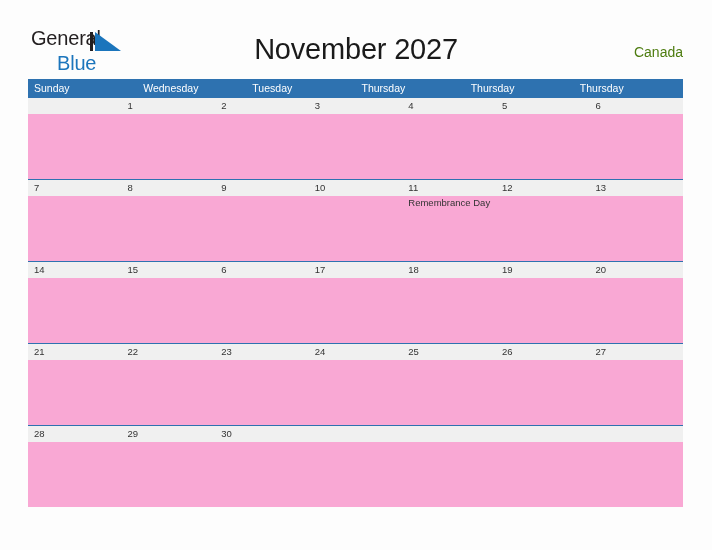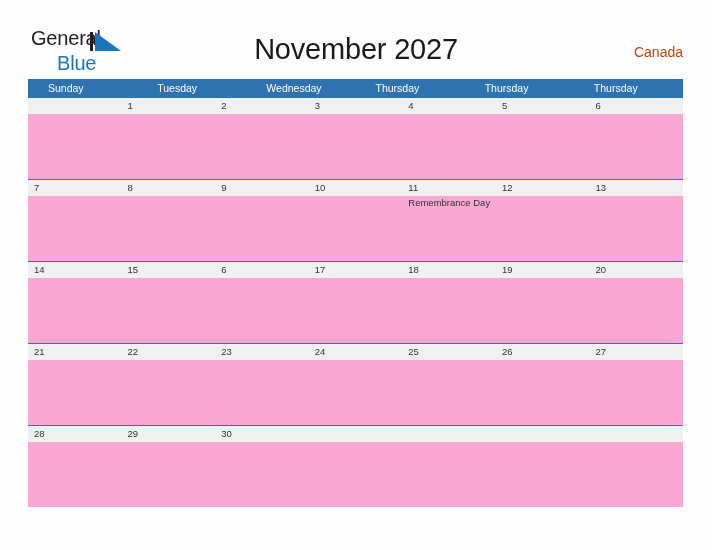--- a/index.html
+++ b/index.html
@@ -65,42 +65,42 @@
     font-weight: normal;
     color: #1a1a1a;
     letter-spacing: -0.2px;
   }
 
   .region-label {
     position: absolute;
     right: 29px;
     top: 44px;
     font-size: 14px;
-    color: #c2410c;
+    color: #4d7c0f;
   }
 
   
   .calendar {
     position: absolute;
     left: 28px;
     top: 79px;
     width: 655px;
   }
 
   .weekday-header {
     display: flex;
     background: #2e72b0;
     height: 18px;
   }
   .weekday-cell {
     flex: 1 1 0;
     color: #ffffff;
     font-size: 10.5px;
     line-height: 18px;
-    padding-left: 20px;
+    padding-left: 6px;
     box-sizing: border-box;
     white-space: nowrap;
   }
 
   .week {
     position: relative;
   }
   .week-dates {
     display: flex;
     background: #f0f0f0;
@@ -160,22 +160,22 @@
   <div class="month-title">November 2027</div>
 
   <div class="region-label">Canada</div>
 
 </div>
 
 <div class="calendar">
 
   <div class="weekday-header">
     <div class="weekday-cell">Sunday</div>
+    <div class="weekday-cell">Wednesday</div>
     <div class="weekday-cell">Tuesday</div>
-    <div class="weekday-cell">Wednesday</div>
     <div class="weekday-cell">Thursday</div>
     <div class="weekday-cell">Thursday</div>
     <div class="weekday-cell">Thursday</div>
   </div>
 
   <div class="week">
     <div class="week-dates">
       <div class="date-cell"></div>
       <div class="date-cell">1</div>
       <div class="date-cell">2</div>

